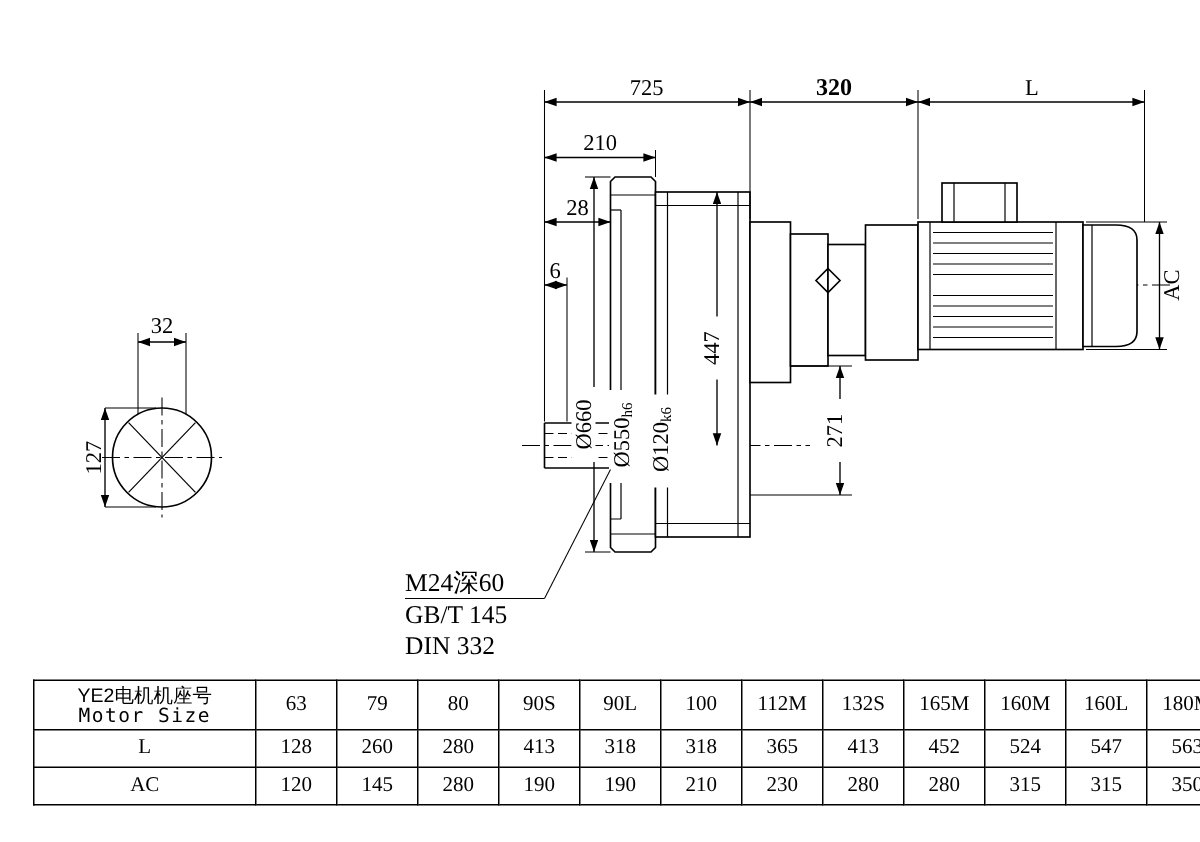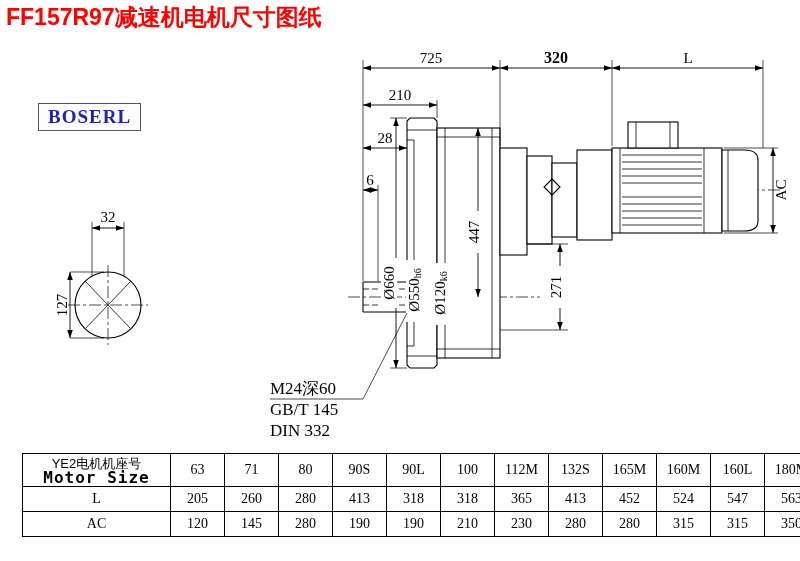--- a/index.html
+++ b/index.html
@@ -26,29 +26,27 @@
   .sub{font-size:10px;}
   .halo{fill:#fff;stroke:none;}
 
   
   .dim-table{position:absolute;left:2px;top:453px;width:796px;border-collapse:collapse;
              table-layout:fixed;text-align:center;color:#000;
              font-family:"Liberation Serif",serif;font-size:14px;margin-left:20px;}
   .dim-table td{border:1px solid #000;padding:0;height:24px;vertical-align:middle;background:#fff;}
   .dim-table tr.hdr td{height:32px;}
   .label-cn{font-size:13px;font-family:"Liberation Sans",sans-serif;line-height:15px;}
-  .label-en{font-size:16px;font-family:"DejaVu Sans Mono",monospace;letter-spacing:1px;line-height:14px;font-weight:bold;}
+  .label-en{font-size:13px;font-family:"DejaVu Sans Mono",monospace;letter-spacing:1px;line-height:14px;}
 </style>
 </head>
 <body>
 
 <div class="page">
 
-  <div class="title">FF157R97减速机电机尺寸图纸</div>
-  <div class="logo">BOSERL</div>
 
   <svg class="drawing" width="800" height="453" viewBox="0 0 800 453">
     <defs>
       <marker id="arr" viewBox="0 0 10 10" refX="10" refY="5" markerWidth="9" markerHeight="9" orient="auto-start-reverse">
         <path d="M0,1.5 L10,5 L0,8.5 z" fill="#000"></path>
       </marker>
     </defs>
 
     <g>
       <line class="cl" x1="348" y1="297" x2="540" y2="297"></line>
@@ -199,35 +197,35 @@
       <col style="width:148px">
       <col span="12" style="width:54px">
     </colgroup>
     <tbody>
       <tr class="hdr">
         <td>
           <div class="label-cn">YE2电机机座号</div>
           <div class="label-en">Motor Size</div>
         </td>
         <td>63</td>
-        <td>71</td>
+        <td>79</td>
         <td>80</td>
         <td>90S</td>
         <td>90L</td>
         <td>100</td>
         <td>112M</td>
         <td>132S</td>
         <td>165M</td>
         <td>160M</td>
         <td>160L</td>
         <td>180M</td>
       </tr>
       <tr>
         <td>L</td>
-        <td>205</td>
+        <td>128</td>
         <td>260</td>
         <td>280</td>
         <td>413</td>
         <td>318</td>
         <td>318</td>
         <td>365</td>
         <td>413</td>
         <td>452</td>
         <td>524</td>
         <td>547</td>

